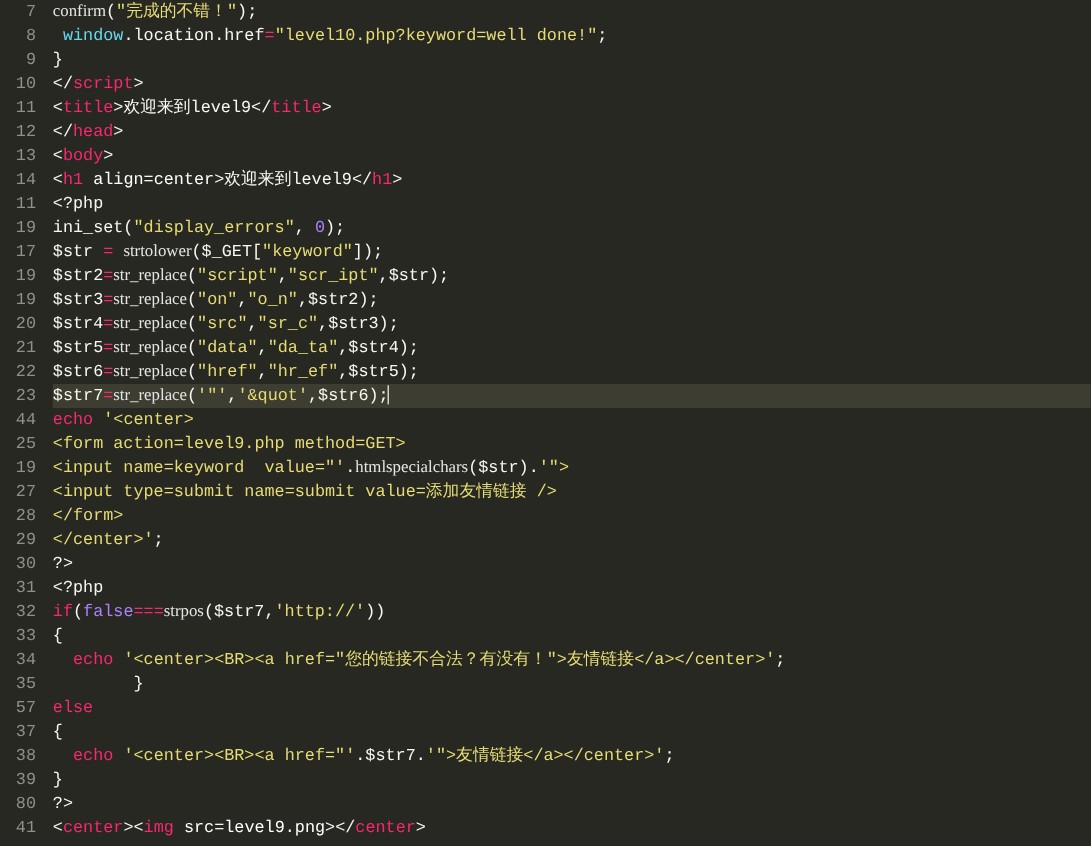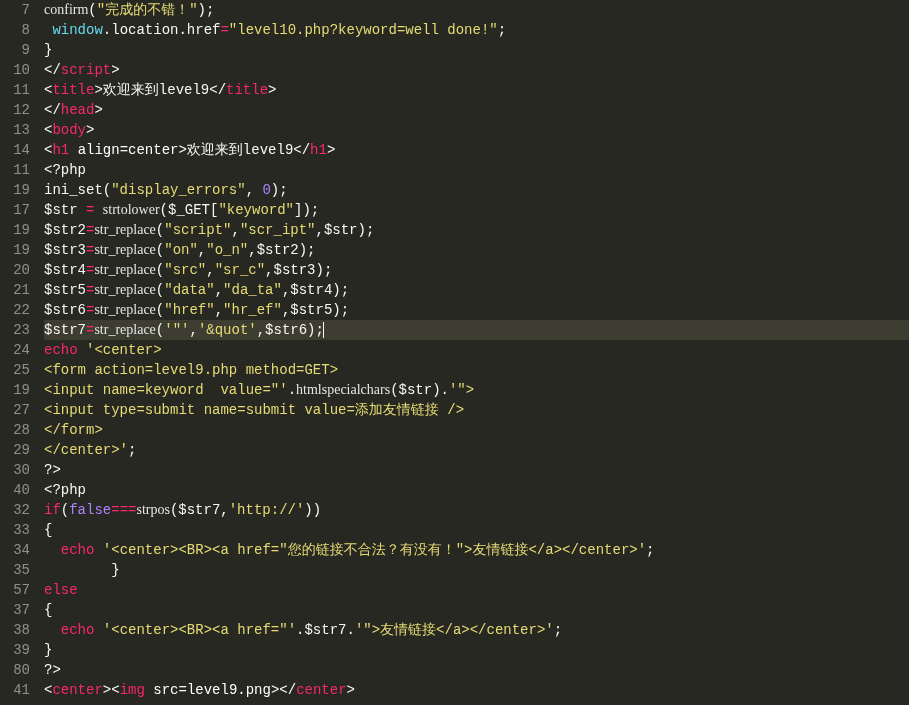--- a/index.html
+++ b/index.html
@@ -70,28 +70,28 @@
       <div>14</div>
       <div>11</div>
       <div>19</div>
       <div>17</div>
       <div>19</div>
       <div>19</div>
       <div>20</div>
       <div>21</div>
       <div>22</div>
       <div>23</div>
-      <div>24</div>
+      <div>44</div>
       <div>25</div>
       <div>19</div>
       <div>27</div>
       <div>28</div>
       <div>29</div>
       <div>30</div>
-      <div>40</div>
+      <div>31</div>
       <div>32</div>
       <div>33</div>
       <div>34</div>
       <div>35</div>
       <div>57</div>
       <div>37</div>
       <div>38</div>
       <div>39</div>
       <div>80</div>
       <div>41</div>

